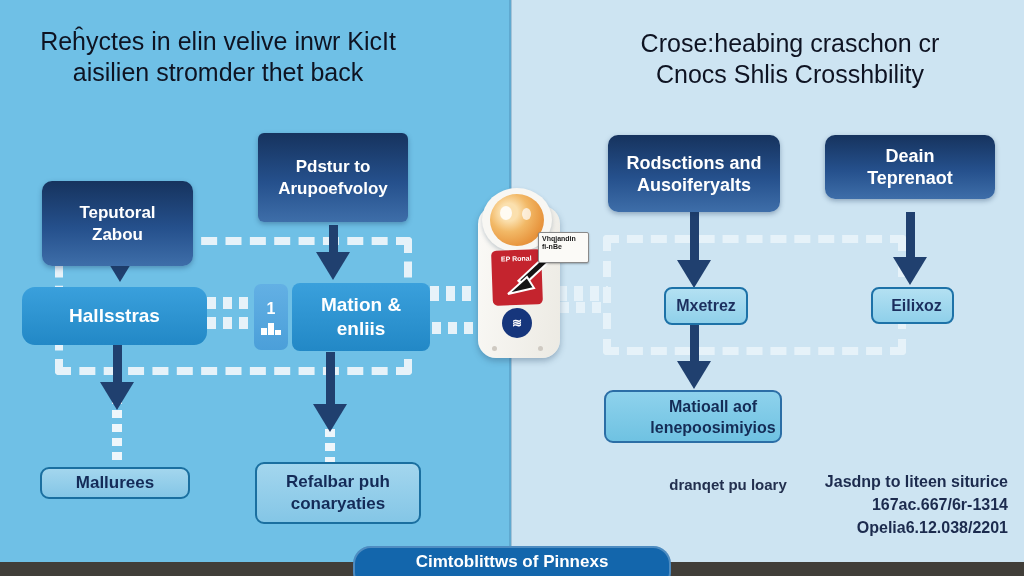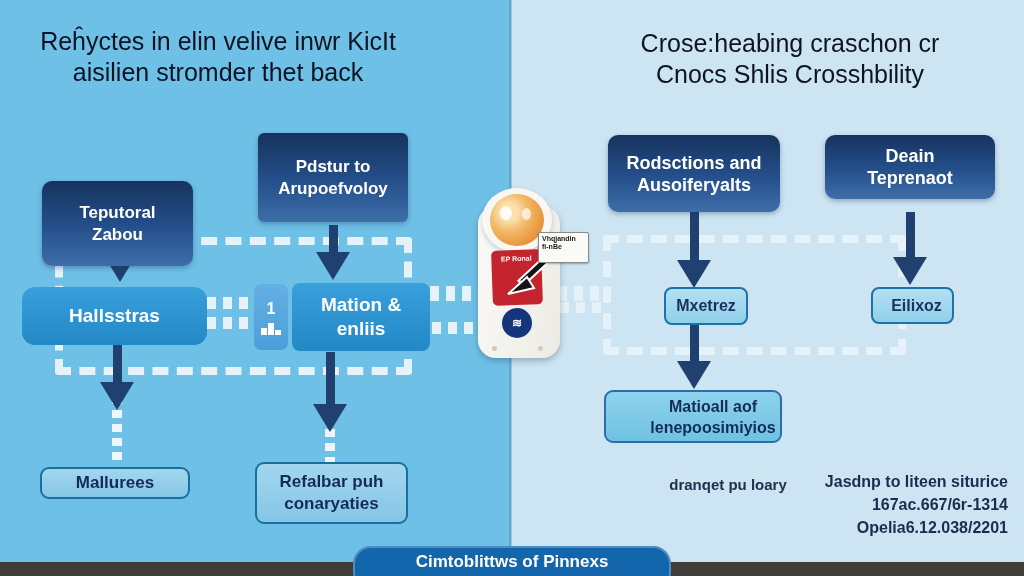--- a/index.html
+++ b/index.html
@@ -143,21 +143,21 @@
   </div>
   <div class="abs tex-tail" style="left:325px;top:415px;width:10px;height:48px;"></div>
   <div class="abs arrow" style="left:313px;top:352px;">
     <div class="shaft" style="height:52px;"></div>
     <div class="head"></div>
   </div>
 
   <div class="abs light-box" style="left:40px;top:467px;width:150px;height:32px;">
     <div>Mallurees</div>
   </div>
-  <div class="abs light-box" style="left:255px;top:462px;width:153px;height:62px;">
+  <div class="abs light-box" style="left:255px;top:462px;width:166px;height:62px;">
     <div>Refalbar puh</div>
     <div>conaryaties</div>
   </div>
 
   <div class="abs navy-box" style="left:608px;top:135px;width:172px;height:77px;font-size:18px;">
     <div>Rodsctions and</div>
     <div>Ausoiferyalts</div>
   </div>
   <div class="abs navy-box" style="left:825px;top:135px;width:170px;height:64px;font-size:18px;">
     <div>Deain</div>

